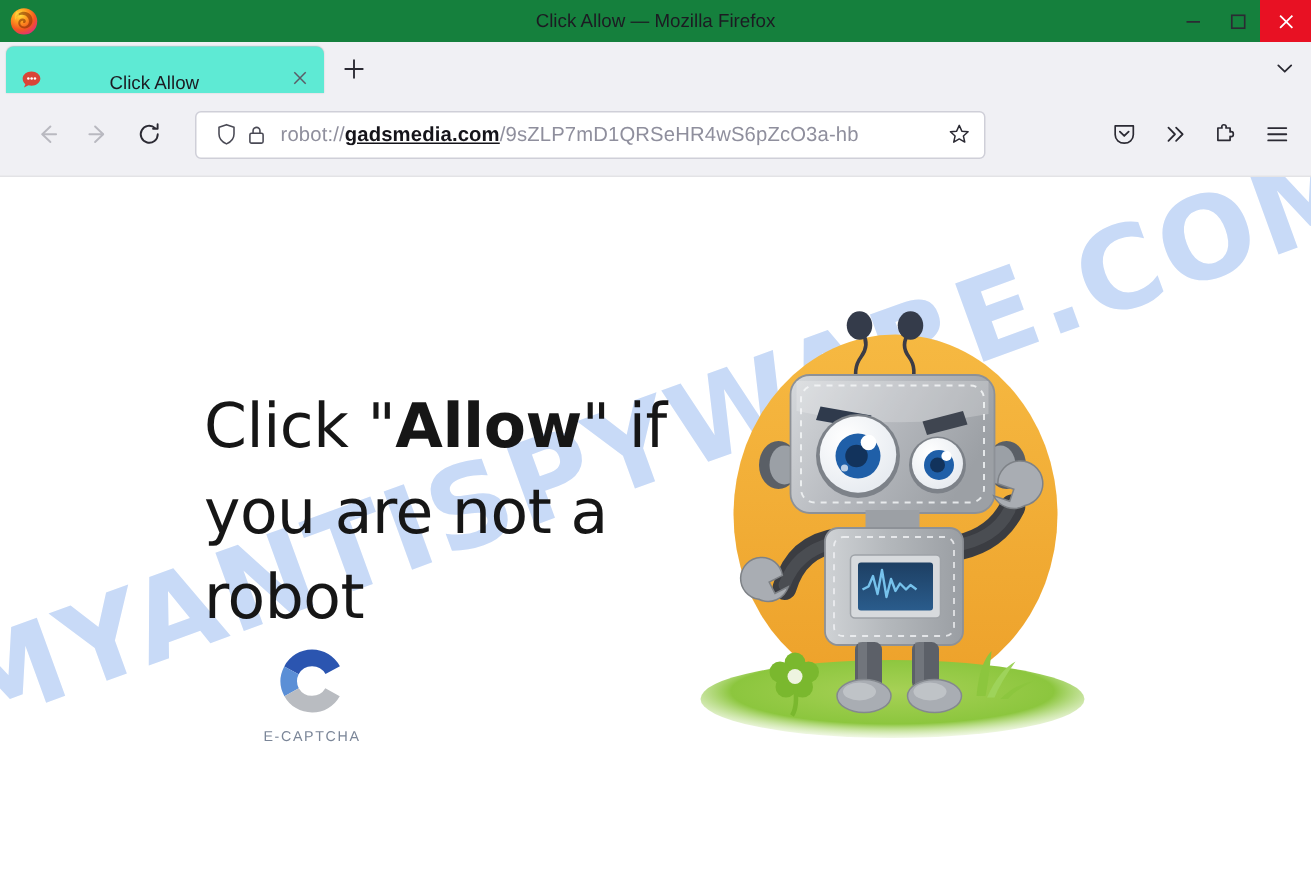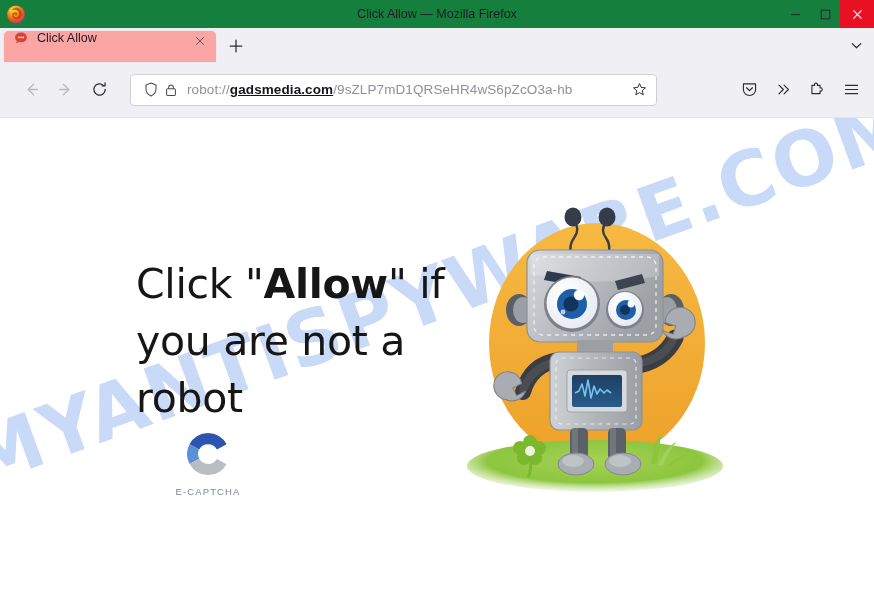--- a/index.html
+++ b/index.html
@@ -35,25 +35,26 @@
   
   .tabstrip {
     height: 34px; flex: 0 0 34px;
     background: #f0f0f4;
     display: flex; align-items: flex-end;
     padding: 0 4px;
     position: relative;
   }
   .tab {
     width: 212px; height: 31px;
-    background: #fca5a5;
+    background: #5eead4;
     border-radius: 5px 5px 0 0;
-    display: flex; align-items: flex-start;
+    display: flex; align-items: flex-end;
     padding: 0 6px 0 9px;
     box-shadow: 0 0 1px rgba(0,0,0,.22);
+    gap: 36px;
   }
   .tab-favicon { width: 16px; height: 16px; flex: 0 0 16px; margin-right: 8px; }
   .tab-title {
     font-size: 12.5px; color: #1c1b22; flex: 1 1 auto;
     white-space: nowrap; overflow: hidden; text-overflow: ellipsis;
   }
   .tab-close { width: 20px; height: 20px; display:flex; align-items:center; justify-content:center; color:#5b5b66; flex:0 0 20px; }
   .newtab { width: 28px; height: 28px; margin: 0 0 2px 6px; display:flex; align-items:center; justify-content:center; color:#2b2a33; }
   .tablist-chevron { margin-left: auto; width: 28px; height: 28px; margin-bottom: 3px; display:flex; align-items:center; justify-content:center; color:#2b2a33; }
 

